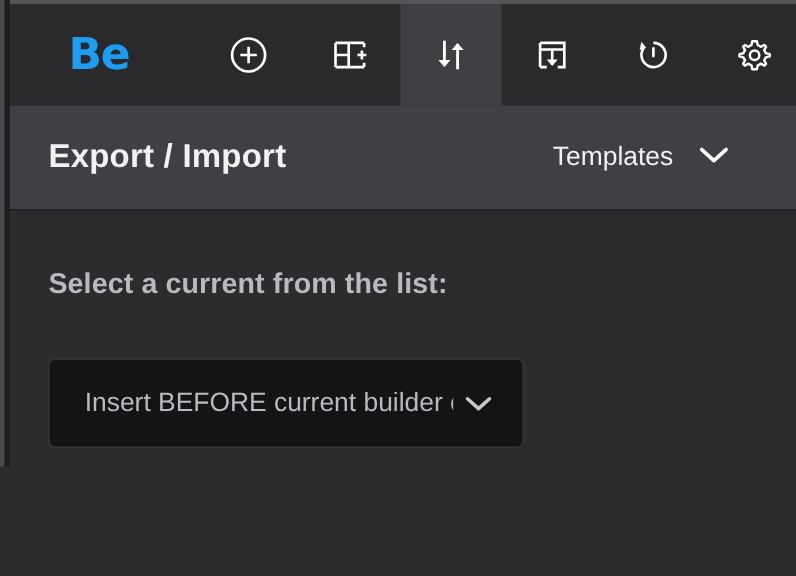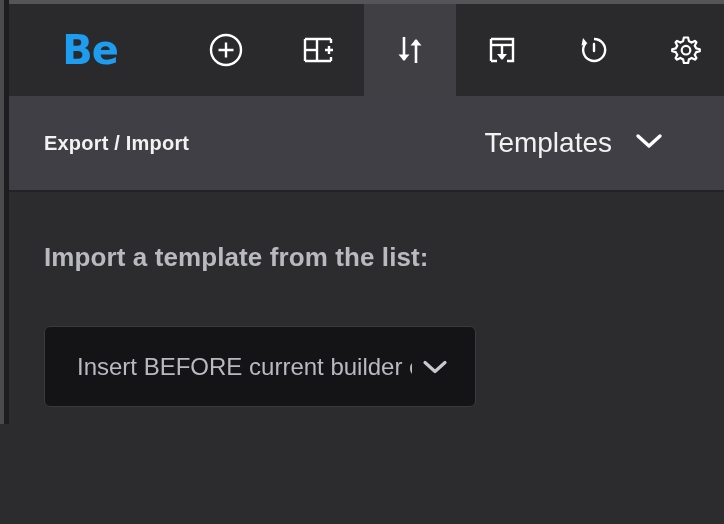--- a/index.html
+++ b/index.html
@@ -102,36 +102,36 @@
     width: 724px;
     height: 96px;
     background: #3f3f45;
     display: flex;
     align-items: center;
     z-index: 2;
     border-bottom: 2px solid #232325;
   }
   .subheader-title {
     margin-left: 44px;
-    font-size: 20px;
+    font-size: 30px;
     font-weight: bold;
     color: #f2f2f3;
     letter-spacing: 0.2px;
     white-space: nowrap;
   }
   .subheader-right {
     margin-left: auto;
     margin-right: 60px;
     display: flex;
     align-items: center;
     gap: 22px;
     cursor: pointer;
   }
   .subheader-dropdown-label {
-    font-size: 28px;
+    font-size: 24px;
     color: #f2f2f3;
     white-space: nowrap;
   }
 
   
   .content {
     position: absolute;
     top: 194px; left: 0;
     width: 724px;
     height: 330px;
@@ -288,21 +288,21 @@
       <span>
         <svg width="30" height="18" viewBox="0 0 30 18" fill="none">
           <path d="M4 4 L15 14 L26 4" stroke="#ffffff" stroke-width="3.4" stroke-linecap="round" stroke-linejoin="round"></path>
         </svg>
       </span>
     </div>
   </div>
 
   <div class="content">
 
-    <div class="content-label">Import a template from the list:</div>
+    <div class="content-label">Select a current from the list:</div>
 
     <div class="form-row">
 
       <div class="select-box">
         <span class="select-value">Insert BEFORE current builder content</span>
         <span class="select-caret">
           <svg width="28" height="17" viewBox="0 0 28 17" fill="none">
             <path d="M4 4 L14 13 L24 4" stroke="#c8c8cf" stroke-width="3.2" stroke-linecap="round" stroke-linejoin="round"></path>
           </svg>
         </span>

